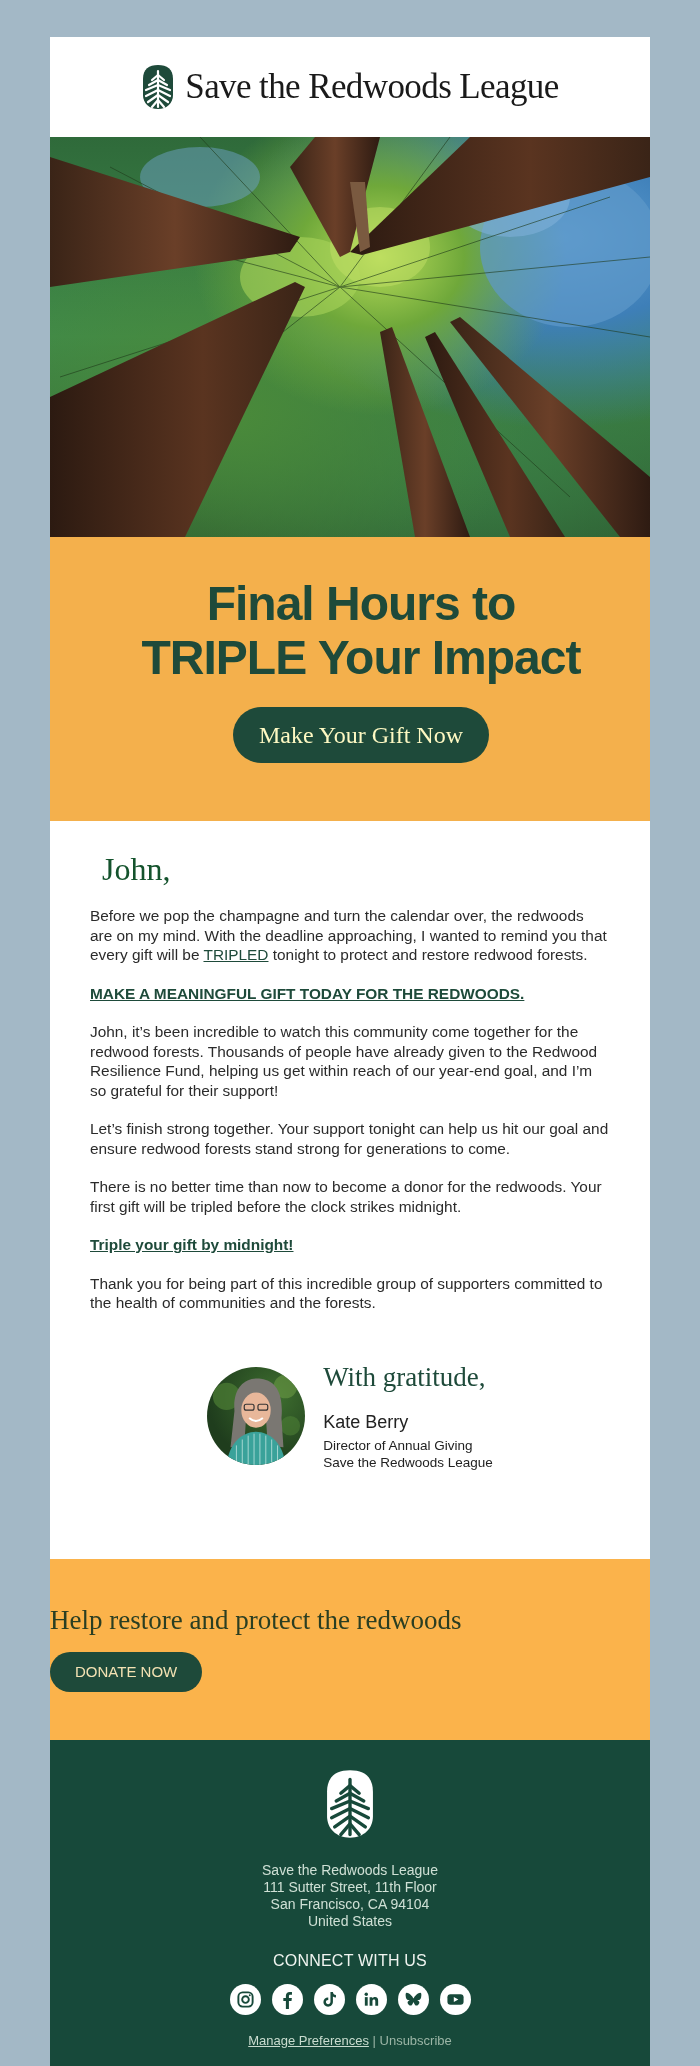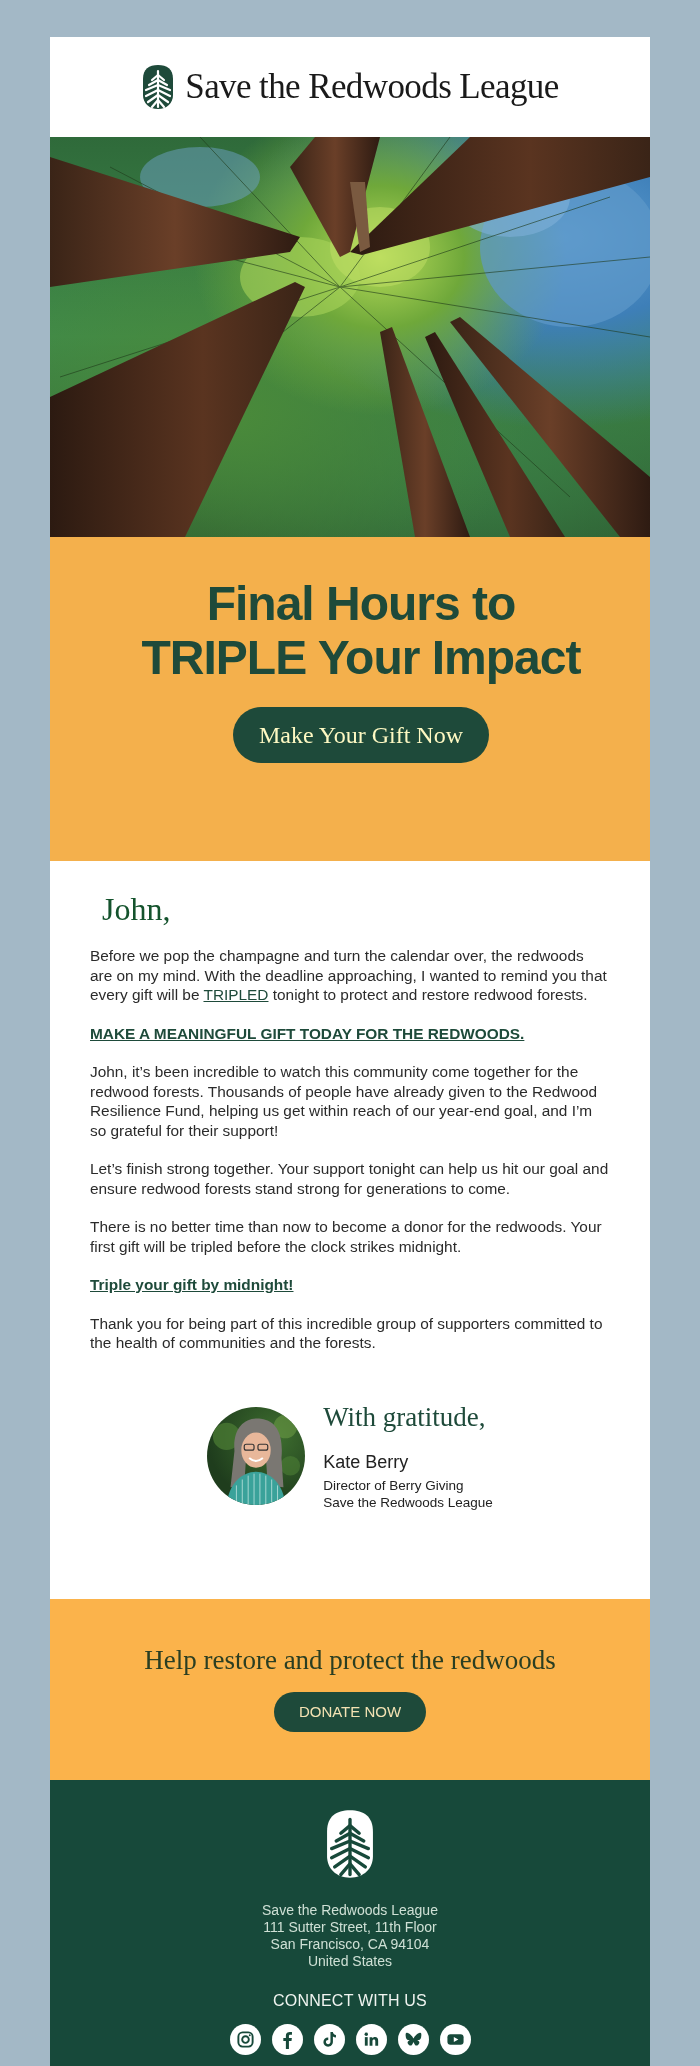--- a/index.html
+++ b/index.html
@@ -17,21 +17,21 @@
     background:
       radial-gradient(ellipse at 55% 30%, #b9dd5a 0%, #6fa83a 18%, transparent 40%),
       radial-gradient(ellipse at 85% 25%, #5f9fd3 0%, #3e7fb8 20%, transparent 45%),
       radial-gradient(ellipse at 30% 70%, #4a8a3a 0%, transparent 50%),
       radial-gradient(ellipse at 70% 75%, #3b7f45 0%, transparent 50%),
       linear-gradient(180deg, #2f6a3a 0%, #3f8a4a 50%, #2b5a30 100%);
   }
   .hero svg { position: absolute; inset: 0; width: 100%; height: 100%; }
 
   
-  .headline-block { background: #f4b04c; height: 324px; padding-top: 40px; text-align: center; padding-left: 22px; }
+  .headline-block { background: #f4b04c; height: 284px; padding-top: 40px; text-align: center; padding-left: 22px; }
   .headline { font-family: "Liberation Sans", sans-serif; font-weight: 700; font-size: 48px; line-height: 54px; color: #1e4a3a; letter-spacing: -1px; }
   .cta-btn { display: inline-block; margin-top: 22px; background: #1e4a3a; color: #fef9c3; font-family: "Liberation Serif", serif; font-size: 24px; height: 56px; line-height: 56px; padding: 0 26px; border-radius: 28px; text-decoration: none; }
 
   
   .body { padding: 30px 40px 40px 40px; color: #2b2b2b; }
   .greeting { font-family: "Liberation Serif", serif; font-size: 32px; color: #14532d; margin-bottom: 18px; margin-left: 12px; }
   .body p { font-size: 15.4px; line-height: 19.5px; margin-bottom: 19px; }
   .body a { color: #1e4a3a; }
   .bold-link { font-weight: 700; color: #1e4a3a; text-decoration: underline; }
 
@@ -39,21 +39,21 @@
   .signature { display: flex; justify-content: center; align-items: center; gap: 18px; padding: 30px 0 48px; }
   .avatar { width: 98px; height: 98px; border-radius: 50%; overflow: hidden; position: relative;
     background: radial-gradient(circle at 70% 30%, #3e6e2f 0%, #1f3d1d 70%); }
   .avatar svg { width: 100%; height: 100%; display: block; }
   .sig-text { color: #222; }
   .sig-closing { font-family: "Liberation Serif", serif; font-size: 27px; color: #1e4a3a; line-height: 30px; }
   .sig-name { font-size: 18px; margin-top: 20px; }
   .sig-title { font-size: 13.5px; line-height: 17px; margin-top: 4px; }
 
   
-  .donate-band { background: #fbb34b; height: 181px; text-align: center; padding-top: 46px; }
+  .donate-band { background: #fbb34b; height: 181px; padding-top: 46px; }
   .donate-heading { font-family: "Liberation Serif", serif; font-size: 27px; color: #2a3e22; }
   .donate-btn { display: inline-block; margin-top: 16px; background: #1e4a3a; color: #f3e2b3; font-size: 15px; height: 40px; line-height: 40px; padding: 0 25px; border-radius: 20px; text-decoration: none; }
 
   
   .footer { background: #17493a; text-align: center; padding: 30px 0 22px; color: #d4e3d9; }
   .footer-logo { width: 52px; height: 68px; display: block; margin: 0 auto 24px; }
   .address { font-size: 14px; line-height: 17px; color: #cfe0d5; }
   .connect { font-size: 16px; color: #f0f4f0; margin-top: 22px; letter-spacing: 0.2px; }
   .socials { display: flex; justify-content: center; gap: 11px; margin-top: 14px; }
   .social { width: 31px; height: 31px; border-radius: 50%; background: #fff; display: flex; align-items: center; justify-content: center; }
@@ -154,21 +154,21 @@
           <path d="M20 100 C22 78 36 66 50 66 C64 66 78 78 80 100 Z" fill="#3aa29a"></path>
           <g stroke="#d7f0ec" stroke-width="1" opacity="0.7">
             <path d="M30 80 L30 100 M36 74 L36 100 M42 70 L42 100 M48 68 L48 100 M54 68 L54 100 M60 70 L60 100 M66 74 L66 100 M72 80 L72 100"></path>
           </g>
         </svg>
       </div>
       <div class="sig-text">
         <div class="sig-closing">With gratitude,</div>
         <div class="sig-name">Kate Berry</div>
         <div class="sig-title">
-          <div>Director of Berry Giving</div>
+          <div>Director of Annual Giving</div>
           <div>Save the Redwoods League</div>
         </div>
       </div>
     </div>
   </div>
 
   <div class="donate-band">
     <div class="donate-heading">Help restore and protect the redwoods</div>
     <a class="donate-btn">DONATE NOW</a>
   </div>

